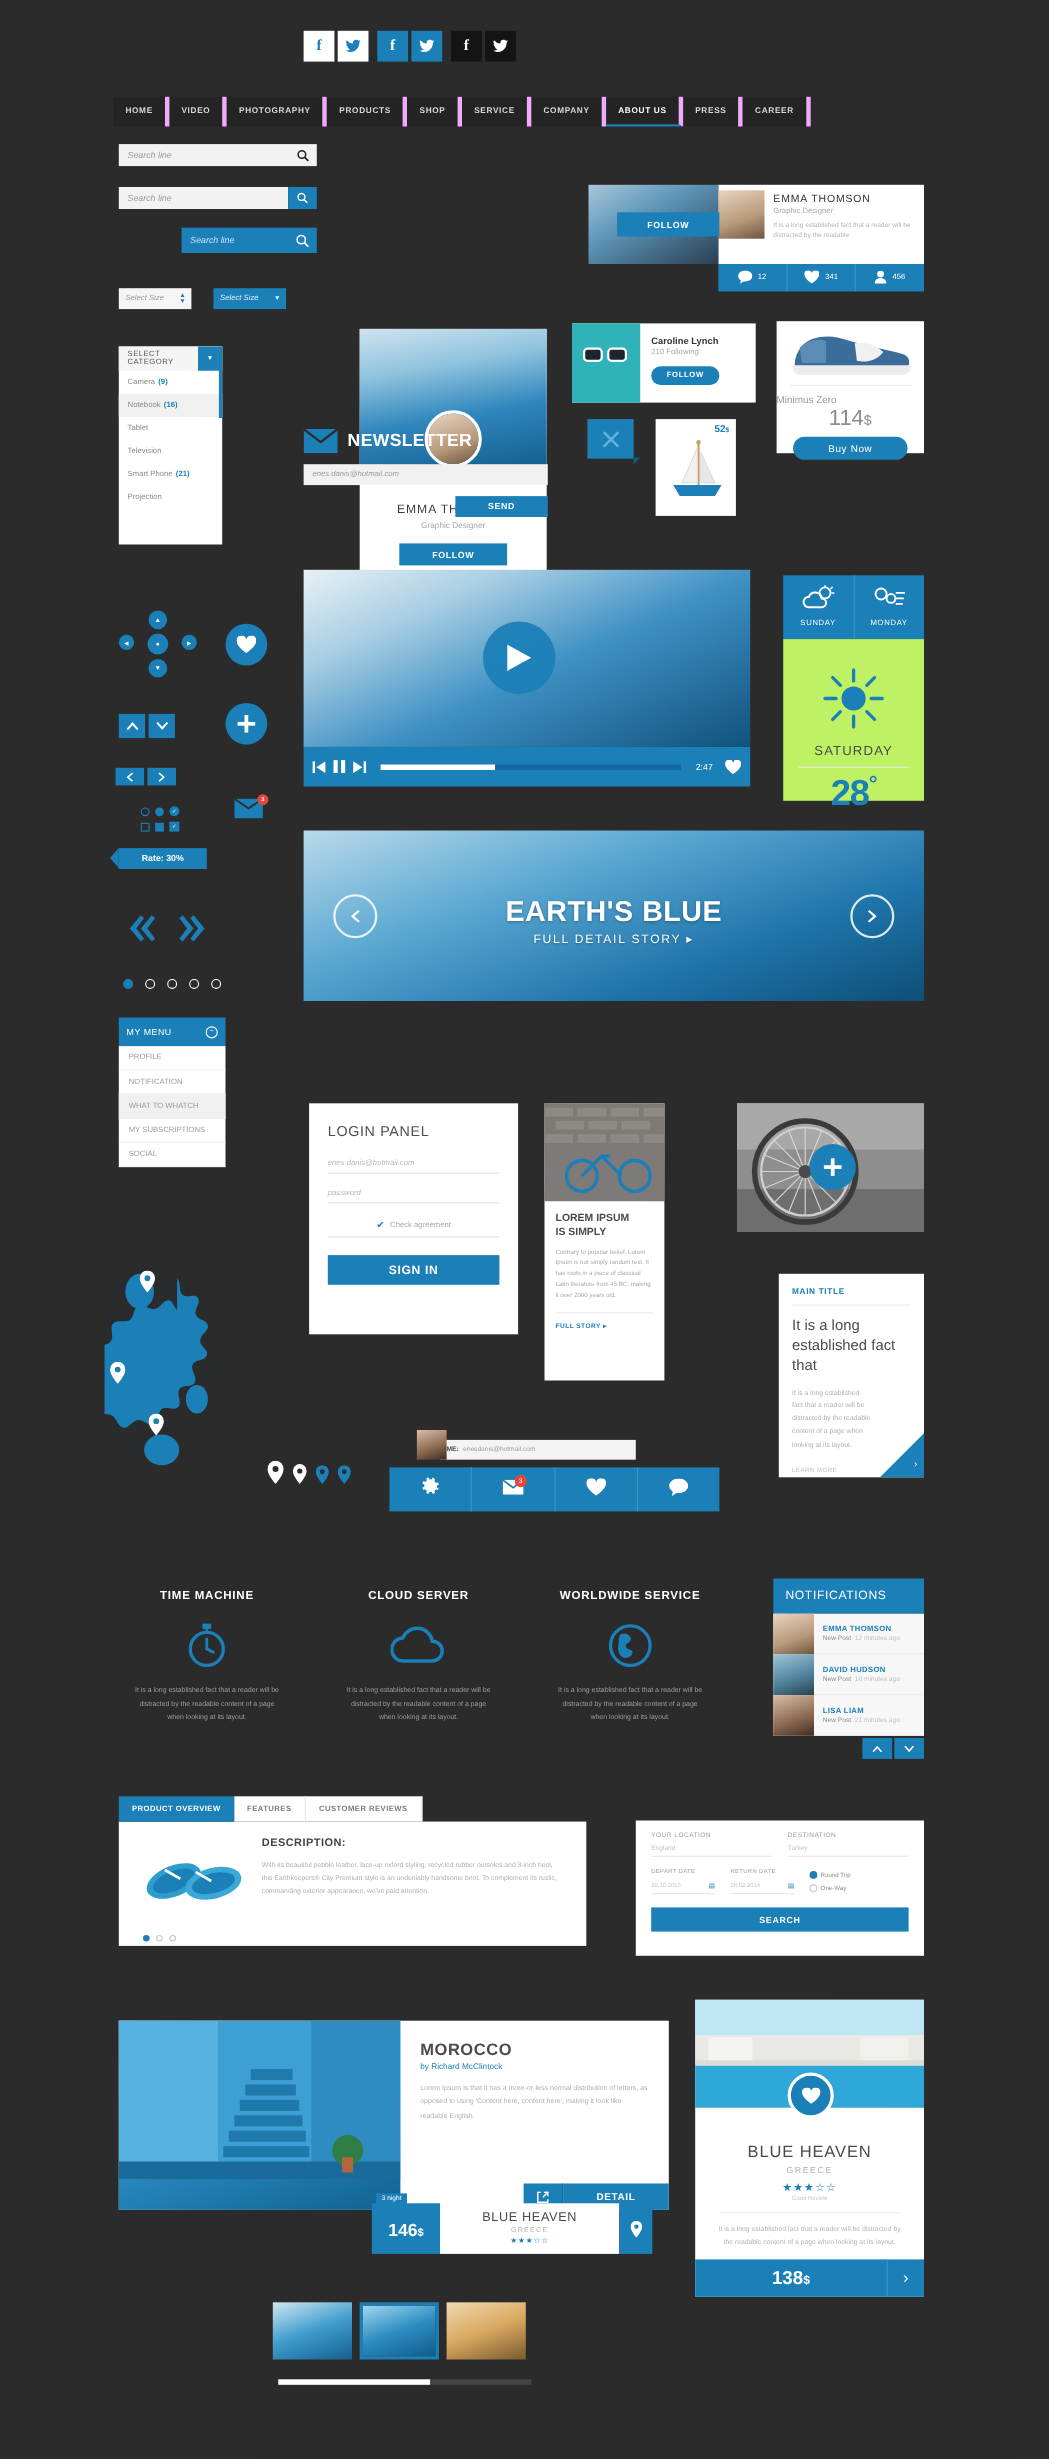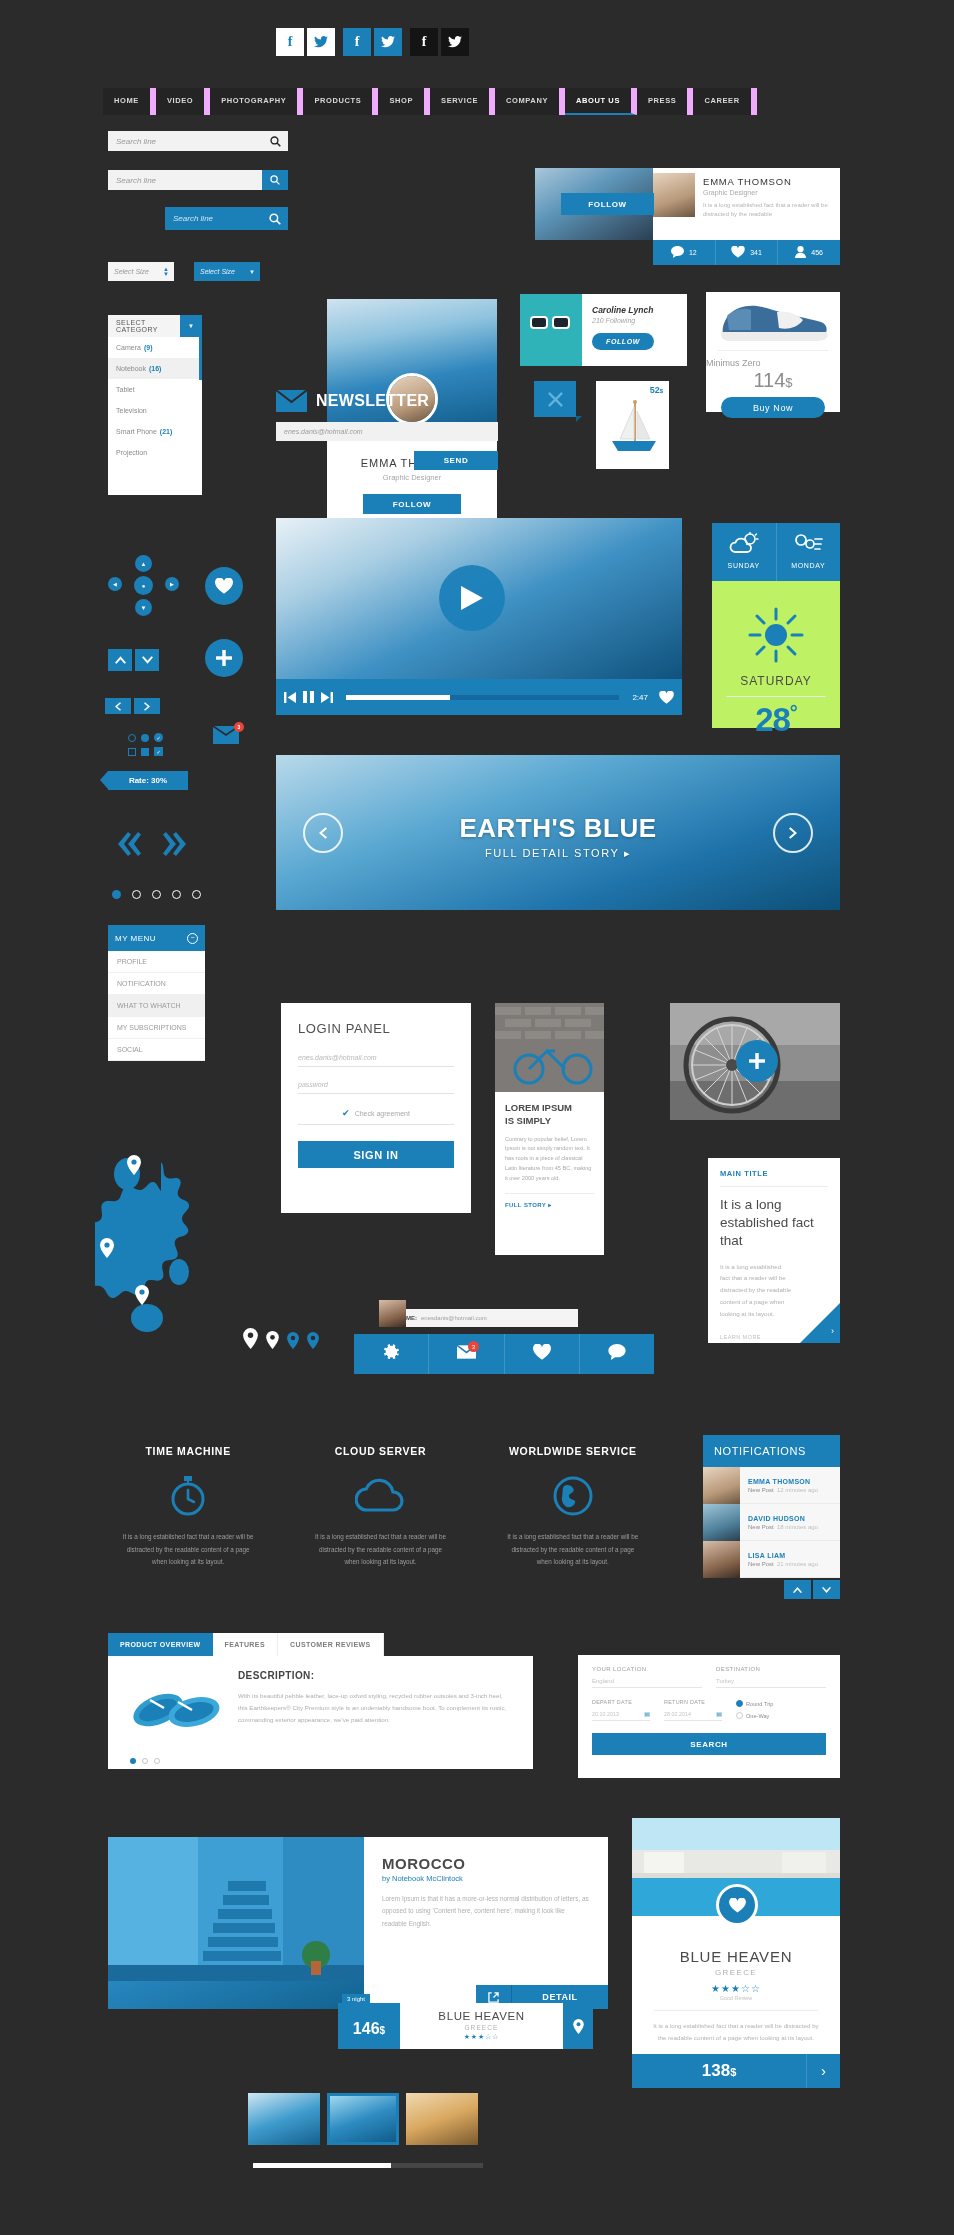--- a/index.html
+++ b/index.html
@@ -15,21 +15,21 @@
   .abs { position: absolute; }
 
   
   .soc { width: 28px; height: 28px; display:flex; align-items:center; justify-content:center; font-weight:bold; font-size:14px; font-family:"Liberation Serif",serif;}
   .soc-white { background:#fff; color:#1b7fb8; }
   .soc-blue { background:#1b7fb8; color:#fff; }
   .soc-black { background:#141414; color:#fff; }
 
   
   .nav { display:flex; background:#242424; }
-  .nav-item { padding:8px 11px; color:#d8d8d8; font-size:7.5px; letter-spacing:.6px; font-weight:bold; border-right:6px solid #f0abfc; }
+  .nav-item { padding:8px 11px; color:#d8d8d8; font-size:7.5px; letter-spacing:.6px; font-weight:bold; border-right:4px solid #f0abfc; }
   .nav-item.active { color:#fff; border-bottom:2px solid #1b7fb8; }
 
   
   .searchbox { display:flex; align-items:center; height:20px; font-size:8px; }
   .searchbox .txt { flex:1; padding:0 8px; color:#999; font-style:italic; }
   .searchbox .ic { width:26px; display:flex; align-items:center; justify-content:center; font-size:11px; }
   .sb-plain { background:#f2f2f2; }
   .sb-plain .ic { color:#222; }
   .sb-split .txt { background:#f2f2f2; }
   .sb-split .ic { background:#1b7fb8; color:#fff; height:20px; }
@@ -411,21 +411,21 @@
       </div>
   </div>
 
   <div class="abs card" style="left:520px;top:294px;width:167px;height:72px;display:flex;">
     <div class="ph-teal" style="width:62px;position:relative;">
       <div style="position:absolute;left:10px;top:22px;width:42px;height:14px;">
         <div style="position:absolute;left:0;top:0;width:18px;height:13px;background:#1c2430;border-radius:4px;border:2px solid #fff;"></div>
         <div style="position:absolute;left:22px;top:0;width:18px;height:13px;background:#1c2430;border-radius:4px;border:2px solid #fff;"></div>
       </div>
     </div>
-    <div style="flex:1;padding:11px 8px 0 10px;font-style:italic;">
+    <div style="flex:1;padding:11px 8px 0 10px;">
       <div style="font-size:8.5px;color:#333;font-weight:bold;">Caroline Lynch</div>
       <div style="font-size:7px;color:#a6a6a6;margin-top:2px;">210 Following</div>
       <div class="btn-blue" style="margin-top:9px;width:62px;height:17px;border-radius:9px;font-size:7px;">FOLLOW</div>
     </div>
   </div>
 
   <div class="abs" style="left:534px;top:381px;">
     <div class="abs" style="left:0;top:0;width:42px;height:36px;background:#1b7fb8;display:flex;align-items:center;justify-content:center;">
       <svg width="17" height="17" viewBox="0 0 18 18">
           <line x1="2" y1="2" x2="16" y2="16" stroke="#60b4dd" stroke-width="2.4"></line>
@@ -841,21 +841,21 @@
           <rect x="115" y="58" width="46" height="10"></rect>
             <rect x="120" y="44" width="38" height="10"></rect>
         </g>
         <rect x="0" y="128" width="256" height="16" fill="#1a6a9b"></rect>
         <circle cx="208" cy="118" r="14" fill="#2f7e46"></circle>
         <rect x="203" y="124" width="10" height="14" fill="#b5653a"></rect>
       </svg>
     </div>
     <div style="flex:1;padding:18px 18px 0;position:relative;">
       <div style="font-size:15px;color:#4a4a4a;font-weight:bold;letter-spacing:.5px;">MOROCCO</div>
-      <div style="font-size:7.5px;color:#1b7fb8;margin-top:2px;">by Notebook McClintock</div>
+      <div style="font-size:7.5px;color:#1b7fb8;margin-top:2px;">by Richard McClintock</div>
       <div style="font-size:6.4px;color:#b0b0b0;line-height:1.95;margin-top:10px;">Lorem Ipsum is that it has a more-or-less normal distribution of letters, as opposed to using 'Content here, content here', making it look like readable English.</div>
       <div class="abs" style="right:0;bottom:0;display:flex;">
         <div class="blue" style="width:36px;height:24px;display:flex;align-items:center;justify-content:center;border-right:1px solid #1569a0;">
           <svg width="11" height="11" viewBox="0 0 12 12">
               <path fill="none" stroke="#fff" stroke-width="1.4" d="M4 1H1v10h10V8"></path>
               <path fill="none" stroke="#fff" stroke-width="1.4" d="M7 1h4v4M11 1 6 6"></path>
             </svg>
         </div>
         <div class="btn-blue" style="width:96px;height:24px;font-size:9px;">DETAIL</div>
       </div>

